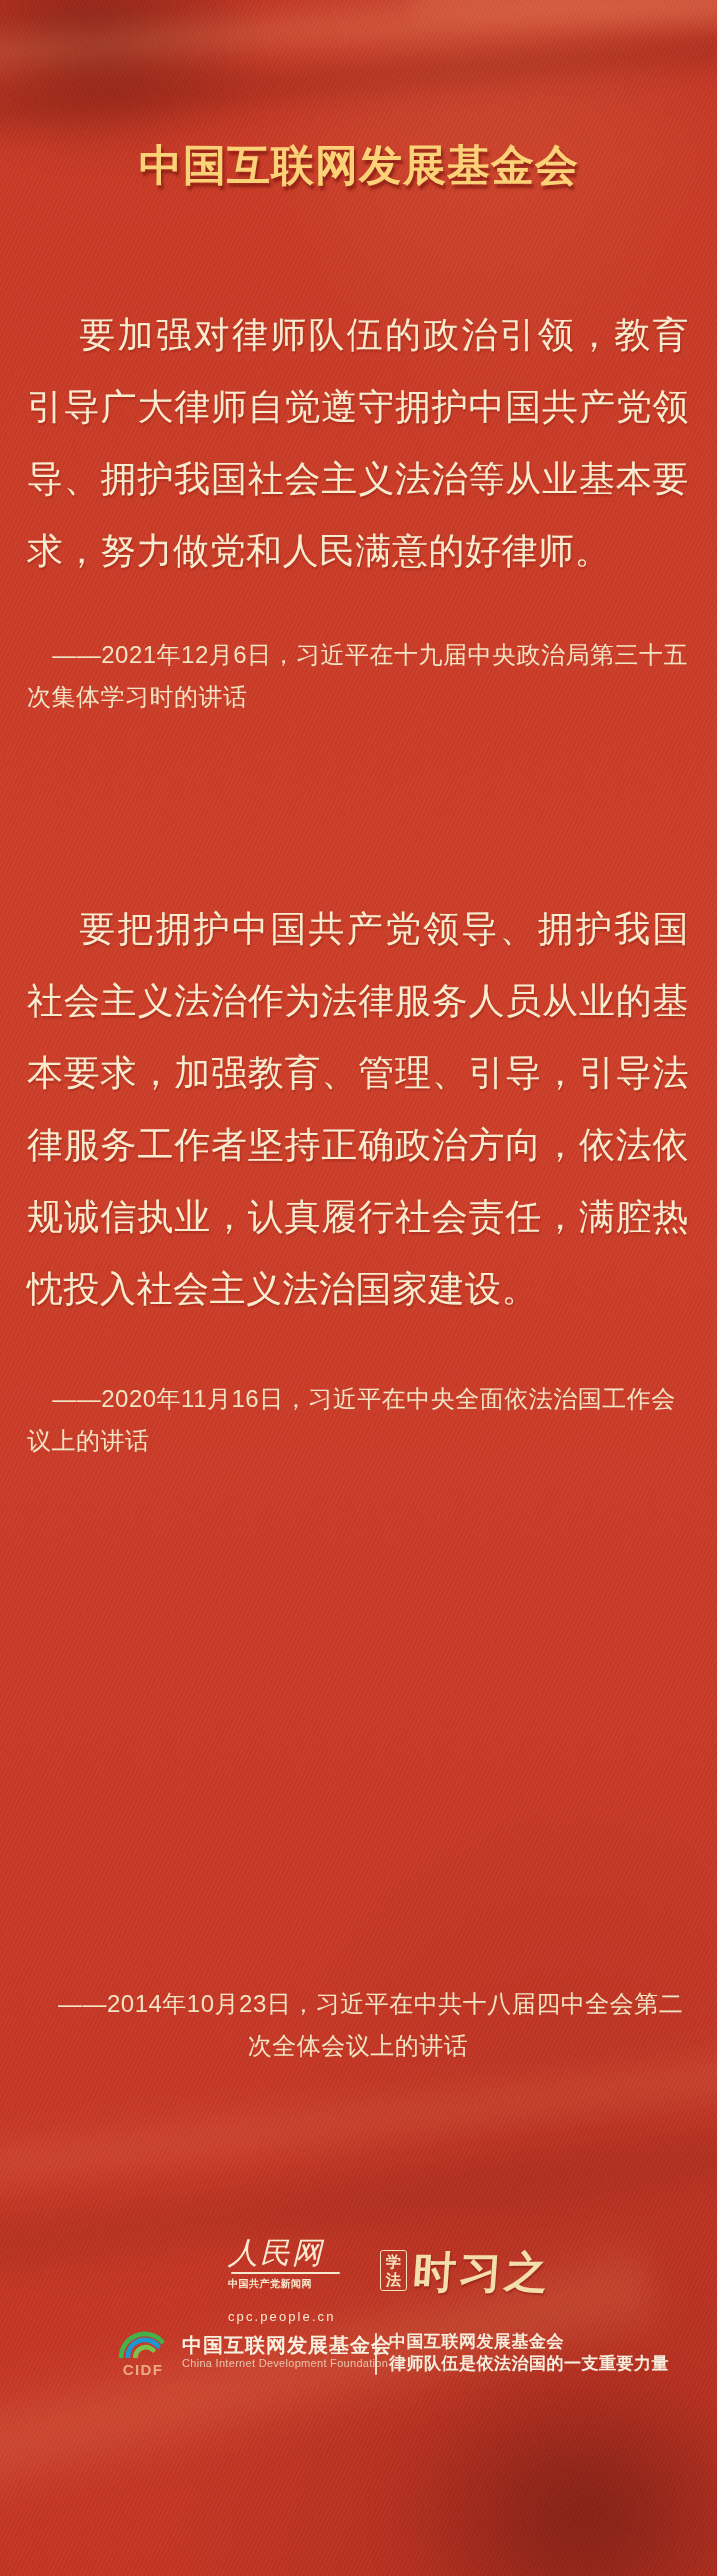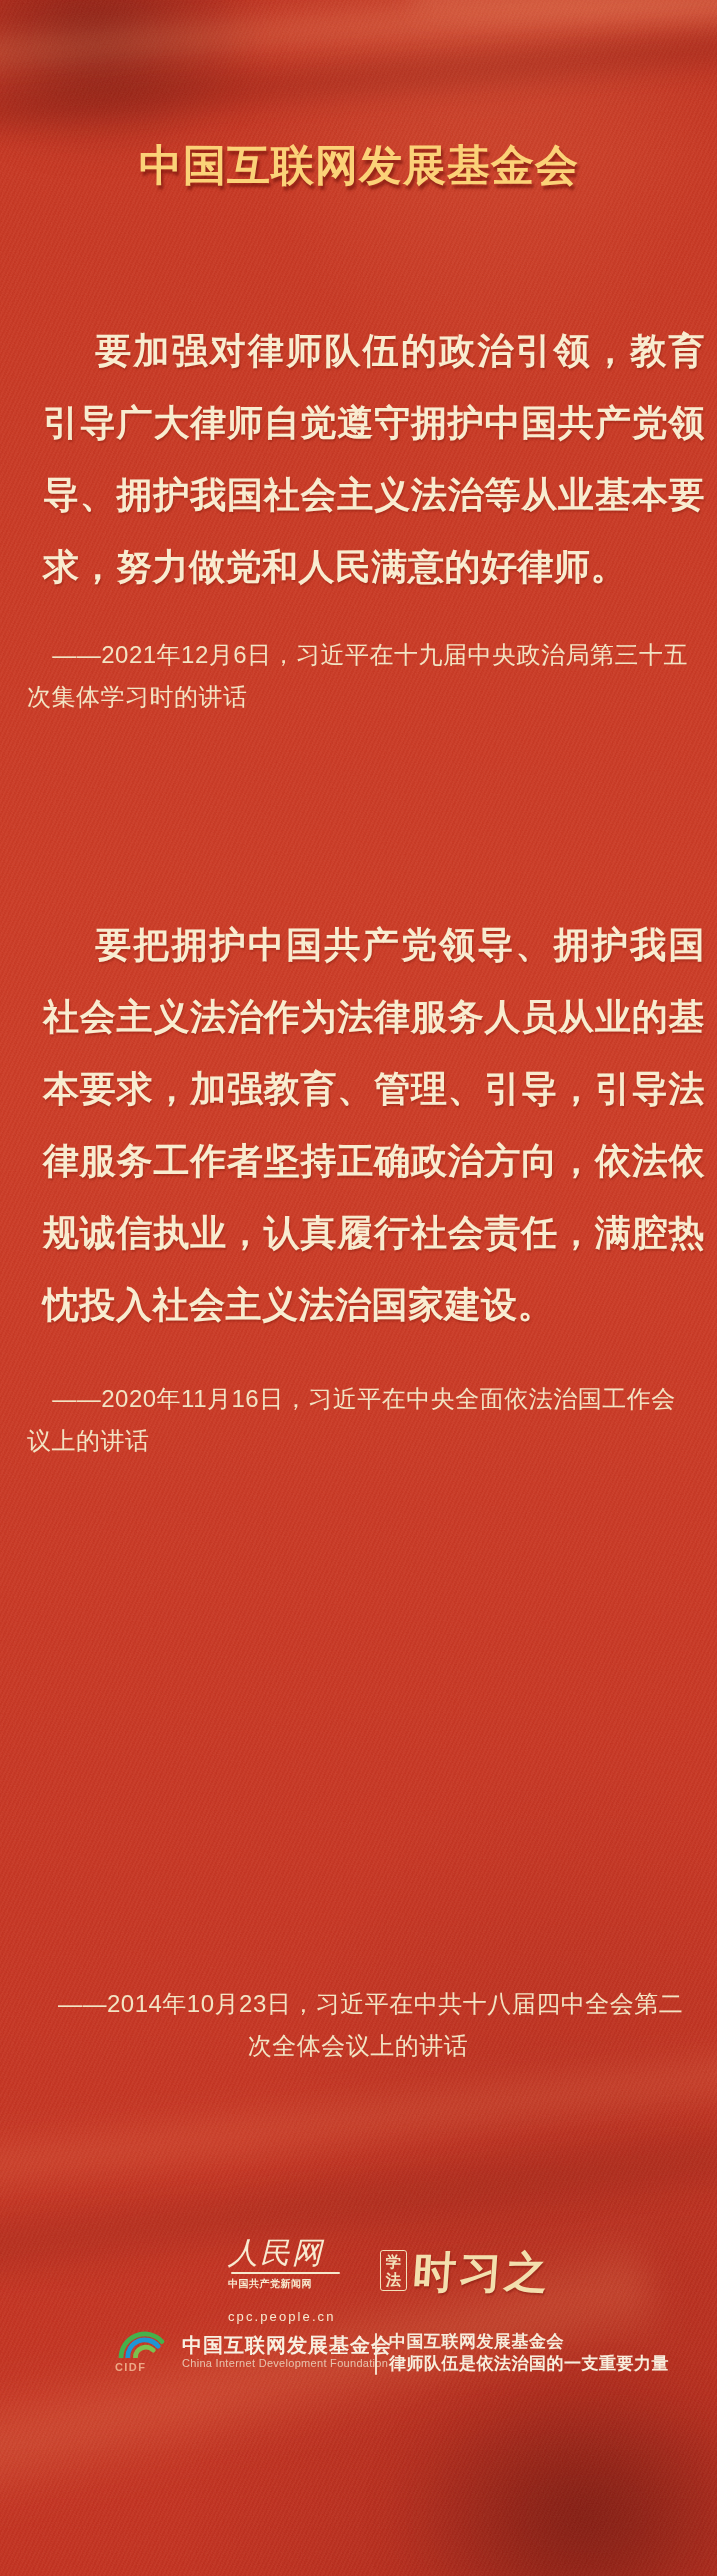--- a/index.html
+++ b/index.html
@@ -36,22 +36,22 @@
   .noise{position:absolute;left:0;top:0;pointer-events:none;}
   .vignette{position:absolute;inset:0;pointer-events:none;
     background:radial-gradient(140% 110% at 50% 45%,rgba(0,0,0,0) 60%,rgba(90,12,6,.22) 100%);}
 
   .title{
     position:absolute;left:0;top:137px;width:100%;margin:0;
     text-align:center;font-size:43px;font-weight:700;letter-spacing:1px;
     color:#fbd278;text-shadow:1.9px 3.8px 2.9px rgba(110,15,8,.6);
   }
   .qtext{
-    position:absolute;left:27px;width:662px;margin:16px;
-    font-size:36px;line-height:72px;font-weight:700;letter-spacing:0.5px;
+    position:absolute;left:27px;width:662px;margin:0;
+    font-size:36px;line-height:72px;font-weight:400;letter-spacing:0.5px;
     color:#f8ecd0;text-shadow:1px 1.9px 1.9px rgba(120,20,10,.35);
     text-align:justify;text-justify:inter-ideograph;text-indent:1.45em;
   }
   .q1t{top:299px;} .q2t{top:893px;} .q3t{top:1642px;}
   .attr{
     position:absolute;left:27px;width:662px;margin:0;
     font-size:24px;line-height:42px;font-weight:400;letter-spacing:0.5px;
     color:#f2e4c4;text-indent:1.05em;text-align:left;
   }
   .q1a{top:634px;} .q2a{top:1378px;} .q3a{top:1983px;text-align:center;}
@@ -68,22 +68,22 @@
     display:flex;flex-direction:column;align-items:center;justify-content:center;
     color:#f3e2bc;font-size:15.3px;line-height:18px;font-weight:700;
   }
   .shixizhi{
     position:absolute;left:413px;top:2244px;
     font-size:43px;font-weight:700;letter-spacing:2.9px;color:#f3dfae;
     transform:skewX(-4deg);text-shadow:1px 1.9px 1.9px rgba(110,15,8,.4);
   }
 
   .cidf-logo{position:absolute;left:115px;top:2324px;width:56px;height:34px;}
-  .cidf-abbr{position:absolute;left:115px;top:2361px;width:56px;
-    font-size:11px;font-weight:700;letter-spacing:1.4px;color:#eda886;}
+  .cidf-abbr{position:absolute;left:115px;top:2361px;width:56px;text-align:center;
+    font-size:15px;font-weight:700;letter-spacing:1.4px;color:#eda886;}
   .cidf-cn{position:absolute;left:182px;top:2332px;font-size:20px;font-weight:700;
     letter-spacing:1px;color:#f8f0e1;}
   .cidf-en{position:absolute;left:182px;top:2357px;font-size:11px;letter-spacing:0.3px;
     color:#edd8c2;opacity:.85;}
   .vdivider{position:absolute;left:375px;top:2333px;width:1.9px;height:42px;
     background:rgba(248,238,220,.9);border-radius:1px;}
   .support{position:absolute;left:389px;top:2331px;font-size:17px;line-height:22px;
     font-weight:700;letter-spacing:0.5px;color:#f7eedd;}
 </style>
 </head>

